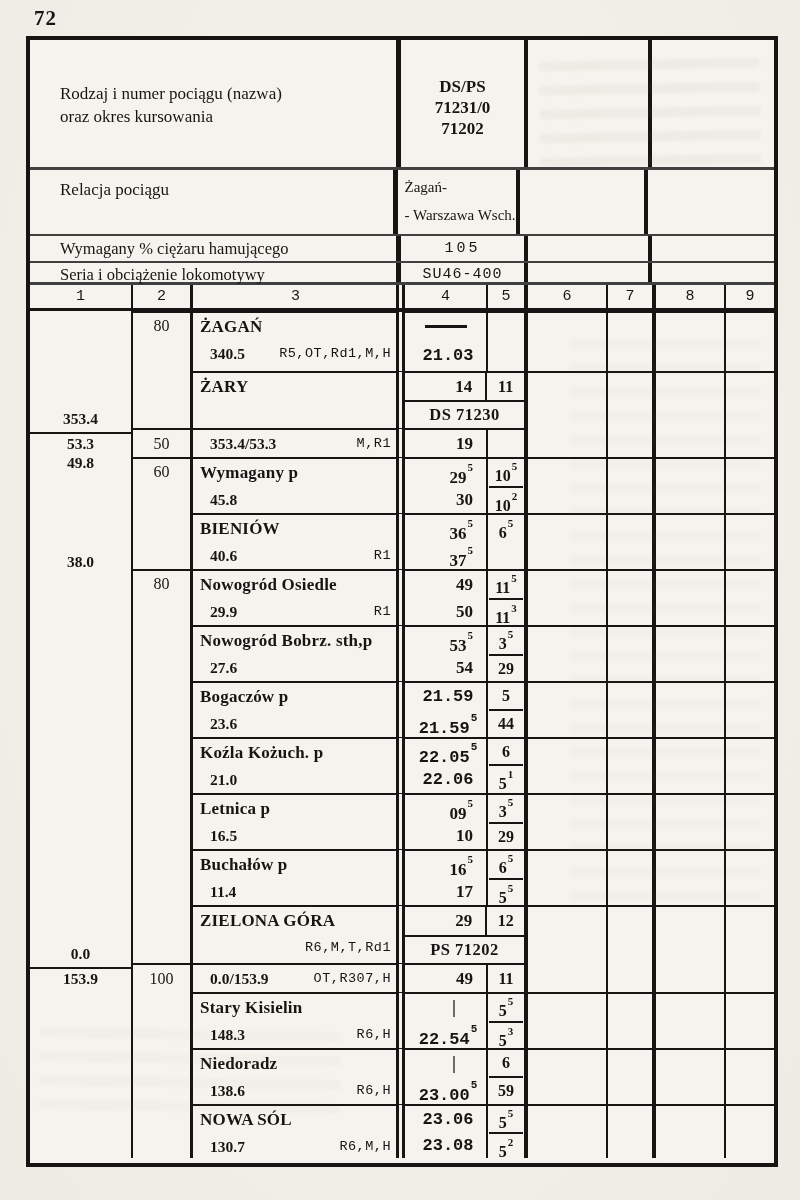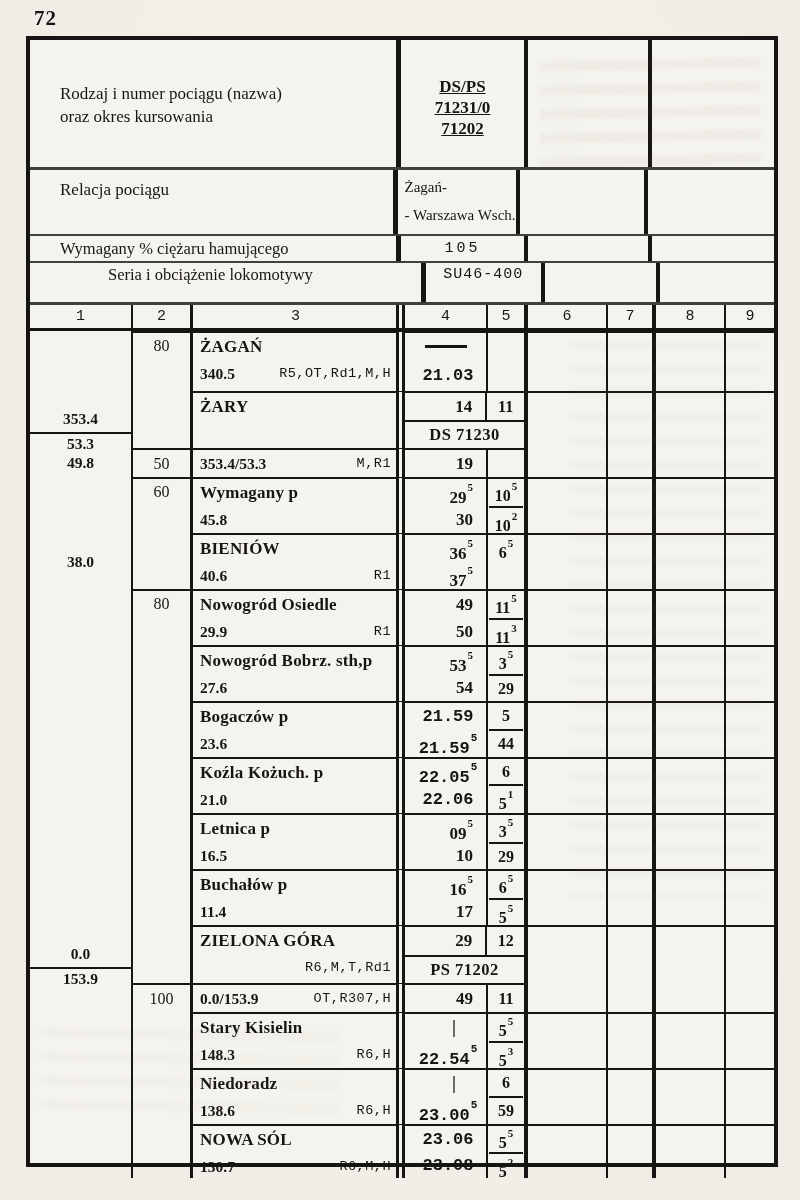--- a/index.html
+++ b/index.html
@@ -9,28 +9,28 @@
   .pagenum{position:absolute;left:34px;top:6px;font-size:21px;font-weight:bold;letter-spacing:1px;}
 
   .tbl{position:absolute;left:26px;top:36px;width:744px;height:1123px;
        border:4px solid #171513;box-sizing:content-box;background:#f5f3ed;}
 
   
   .hrow{display:flex;box-sizing:border-box;border-bottom:2px solid #404040;}
   .hr1{height:130px;border-bottom-width:3px;}
   .hr2{height:66px;gap:8px;}
   .hr3{height:27px;}
-  .hr4{height:42px;border-bottom-width:3px;padding-left:48px;}
+  .hr4{height:22px;border-bottom-width:3px;}
   .hcell{box-sizing:border-box;height:100%;}
   .h1{width:366px;padding-left:30px;}
   .h2{width:132px;border-left:5px solid #171513;border-right:4px solid #171513;}
   .h3{width:124px;border-right:4px solid #171513;}
   .h4{width:122px;}
   .typeLbl{padding-top:42px;font-size:17px;line-height:23px;}
-  .trainNo{padding-top:36px;text-align:center;font-weight:bold;font-size:17px;line-height:21px;text-decoration:underline;}
+  .trainNo{padding-top:36px;text-align:center;font-weight:bold;font-size:17px;line-height:21px;}
   .relLbl{padding-top:10px;font-size:17px;}
   .relVal{padding:8px 0 0 7px;font-size:15px;line-height:19px;}
   .relVal .rv2{margin-top:9px;}
   .oneLbl{font-size:16.5px;line-height:25px;}
   .monoVal{font-family:"Liberation Mono",monospace;text-align:center;font-size:15px;letter-spacing:3px;line-height:25px;}
   .monoVal2{font-family:"Liberation Mono",monospace;text-align:center;font-size:15px;letter-spacing:1px;line-height:24px;}
 
   
   .drow{display:flex;box-sizing:border-box;}
   .k{box-sizing:border-box;border-color:#171513;position:relative;}
@@ -49,21 +49,21 @@
   .hcn{height:26px;border-bottom:3px solid #171513;}
   .hcn .k{text-align:center;font-family:"Liberation Mono",monospace;font-size:15px;line-height:23px;}
 
   .h60{height:60px;} .h57{height:57px;} .h29{height:29px;} .h56{height:56px;} .h58{height:58px;} .h54{height:54px;}
 
   
   .spd{text-align:center;font-size:16px;line-height:26px;}
   .one .spd{line-height:27px;}
   .stn{font-weight:bold;font-size:17px;line-height:28px;white-space:nowrap;letter-spacing:.2px;}
   .l2{display:flex;justify-content:space-between;align-items:flex-end;line-height:25px;}
-  .km{font-weight:bold;font-size:15.5px;}
+  .km{font-weight:bold;font-size:15.5px;margin-left:10px;}
   .cds{font-family:"Liberation Mono",monospace;font-size:13.5px;letter-spacing:.5px;}
   .l1{display:flex;justify-content:space-between;line-height:27px;}
 
   .t4{height:50%;font-weight:bold;font-size:17px;}
   .one .t4{height:100%;line-height:27px;}
   .t4{line-height:27px;}
   .al{text-align:center;padding-left:5px;font-family:Liberation Mono, monospace;}
   .ar{text-align:right;padding-right:13px;}
   .ac{text-align:center;}
   .abar{text-align:right;padding-right:30px;font-size:18px;}

